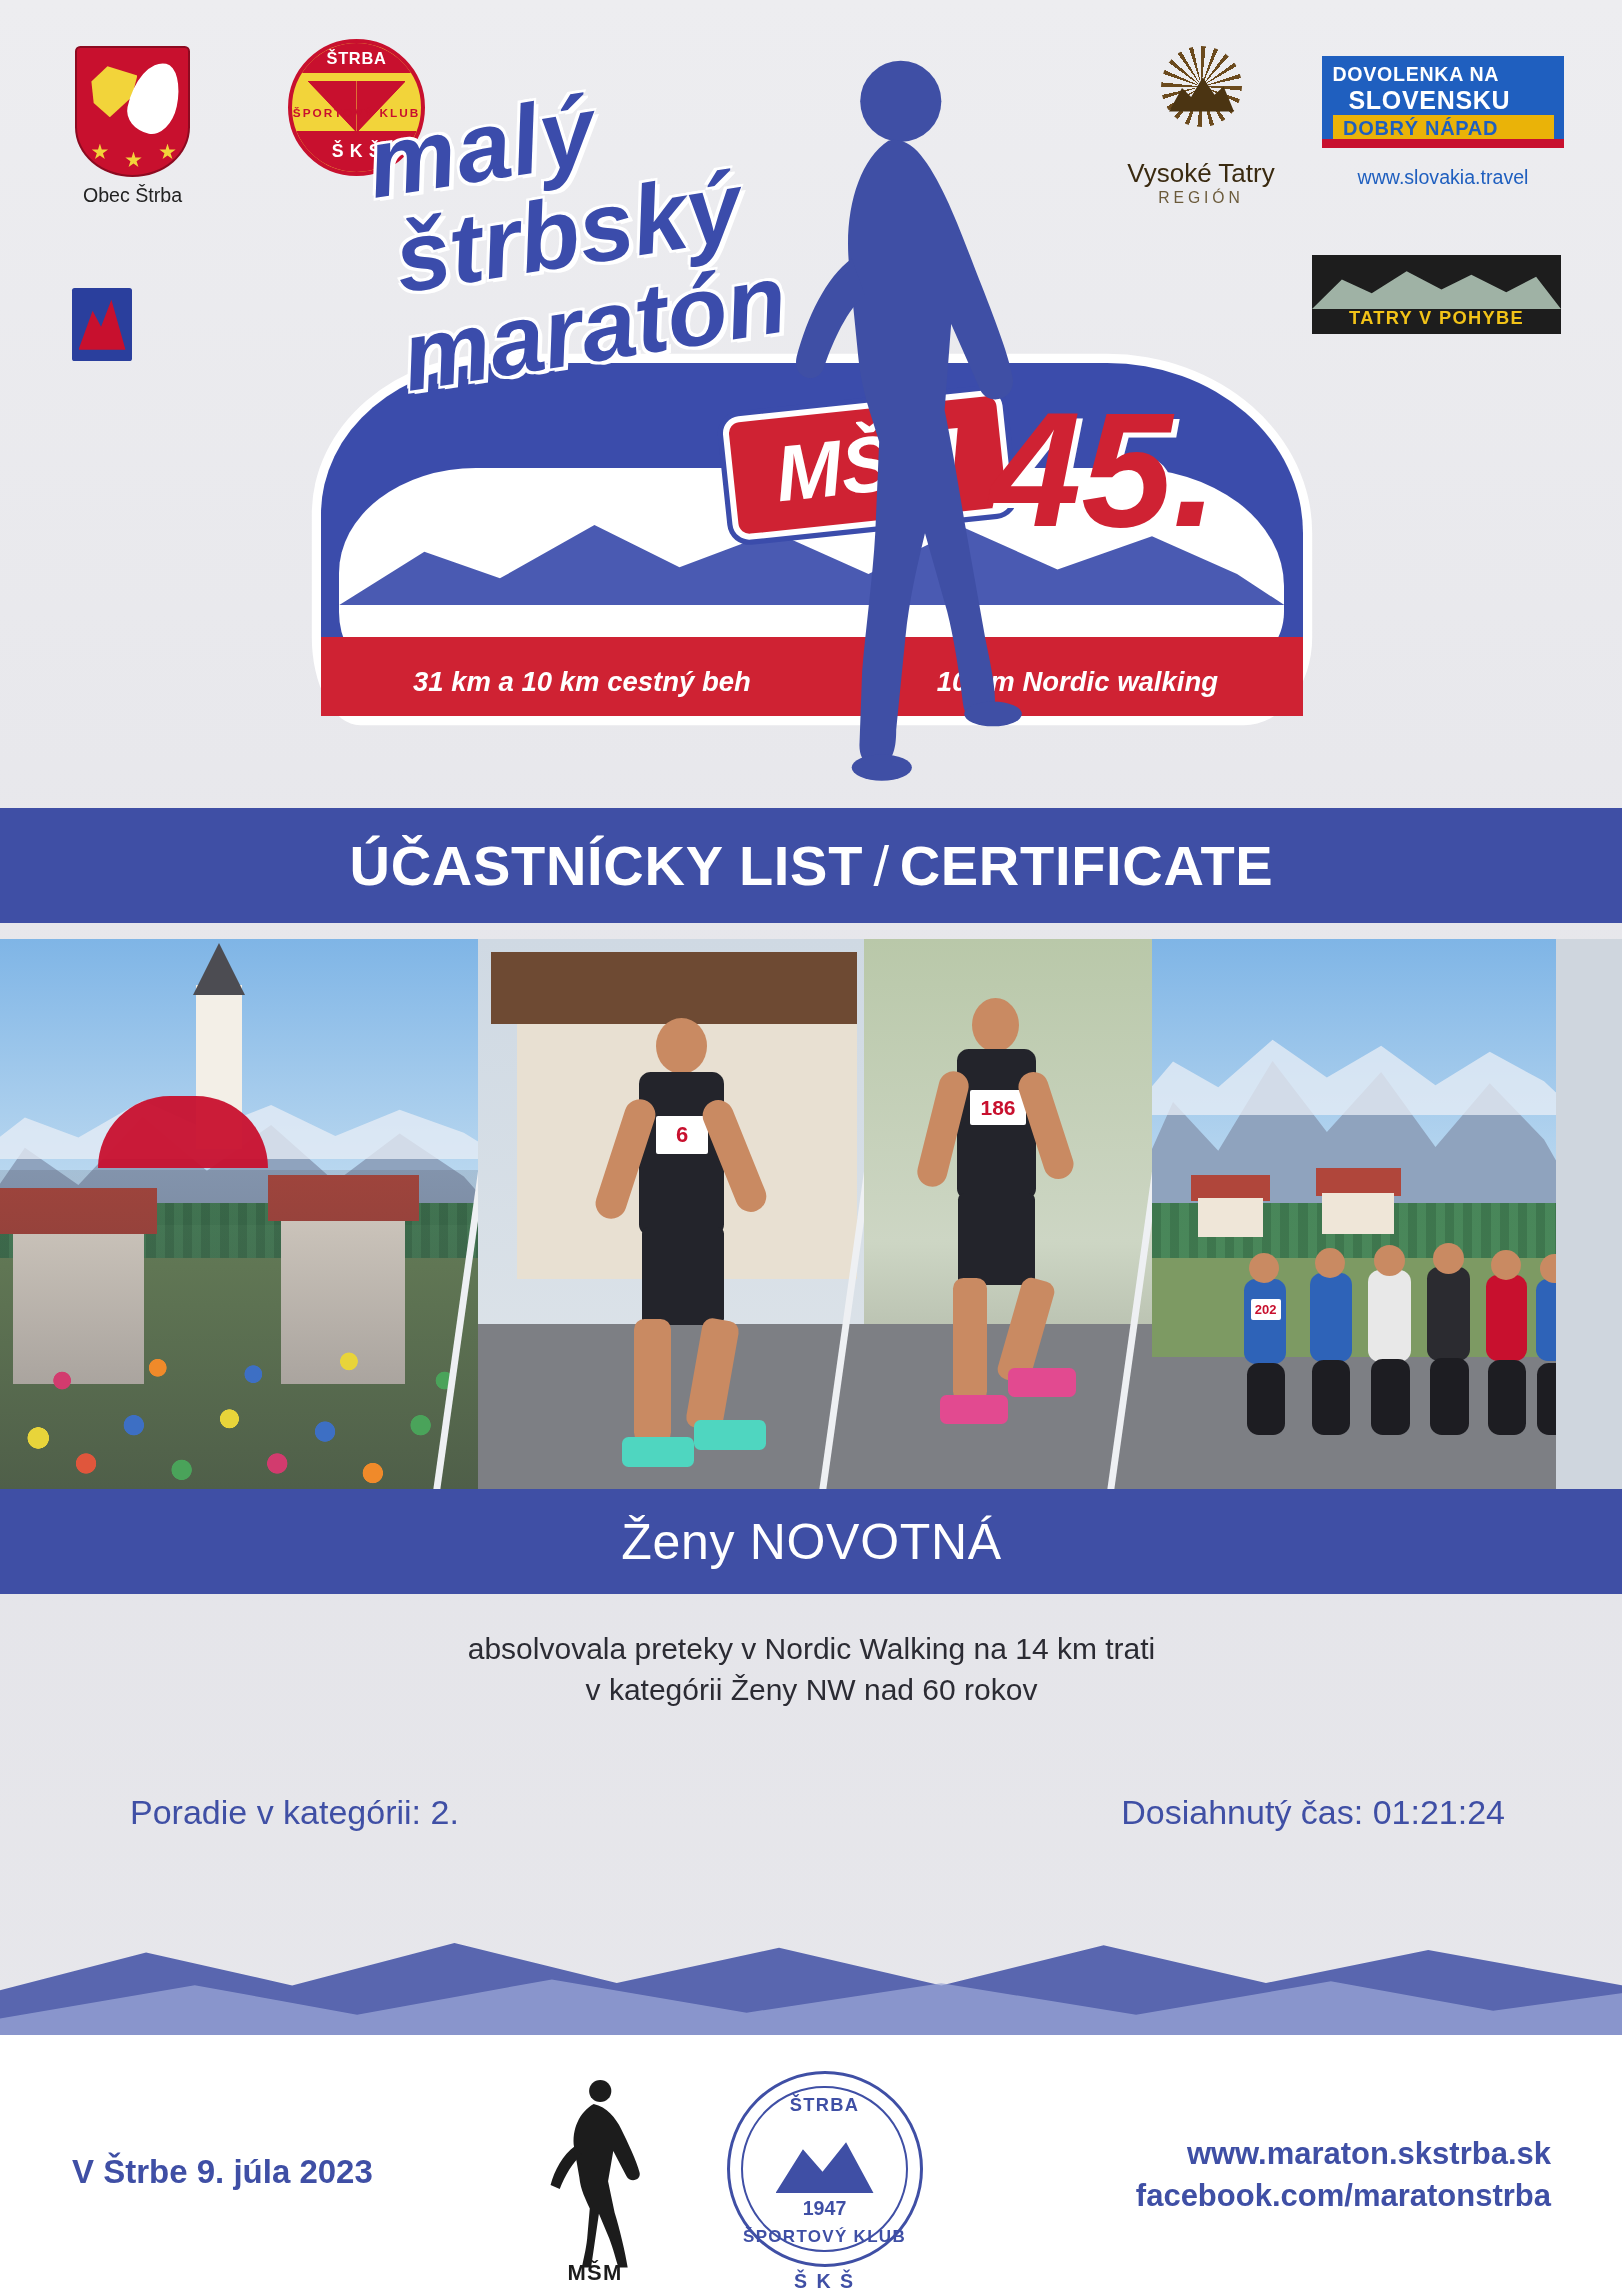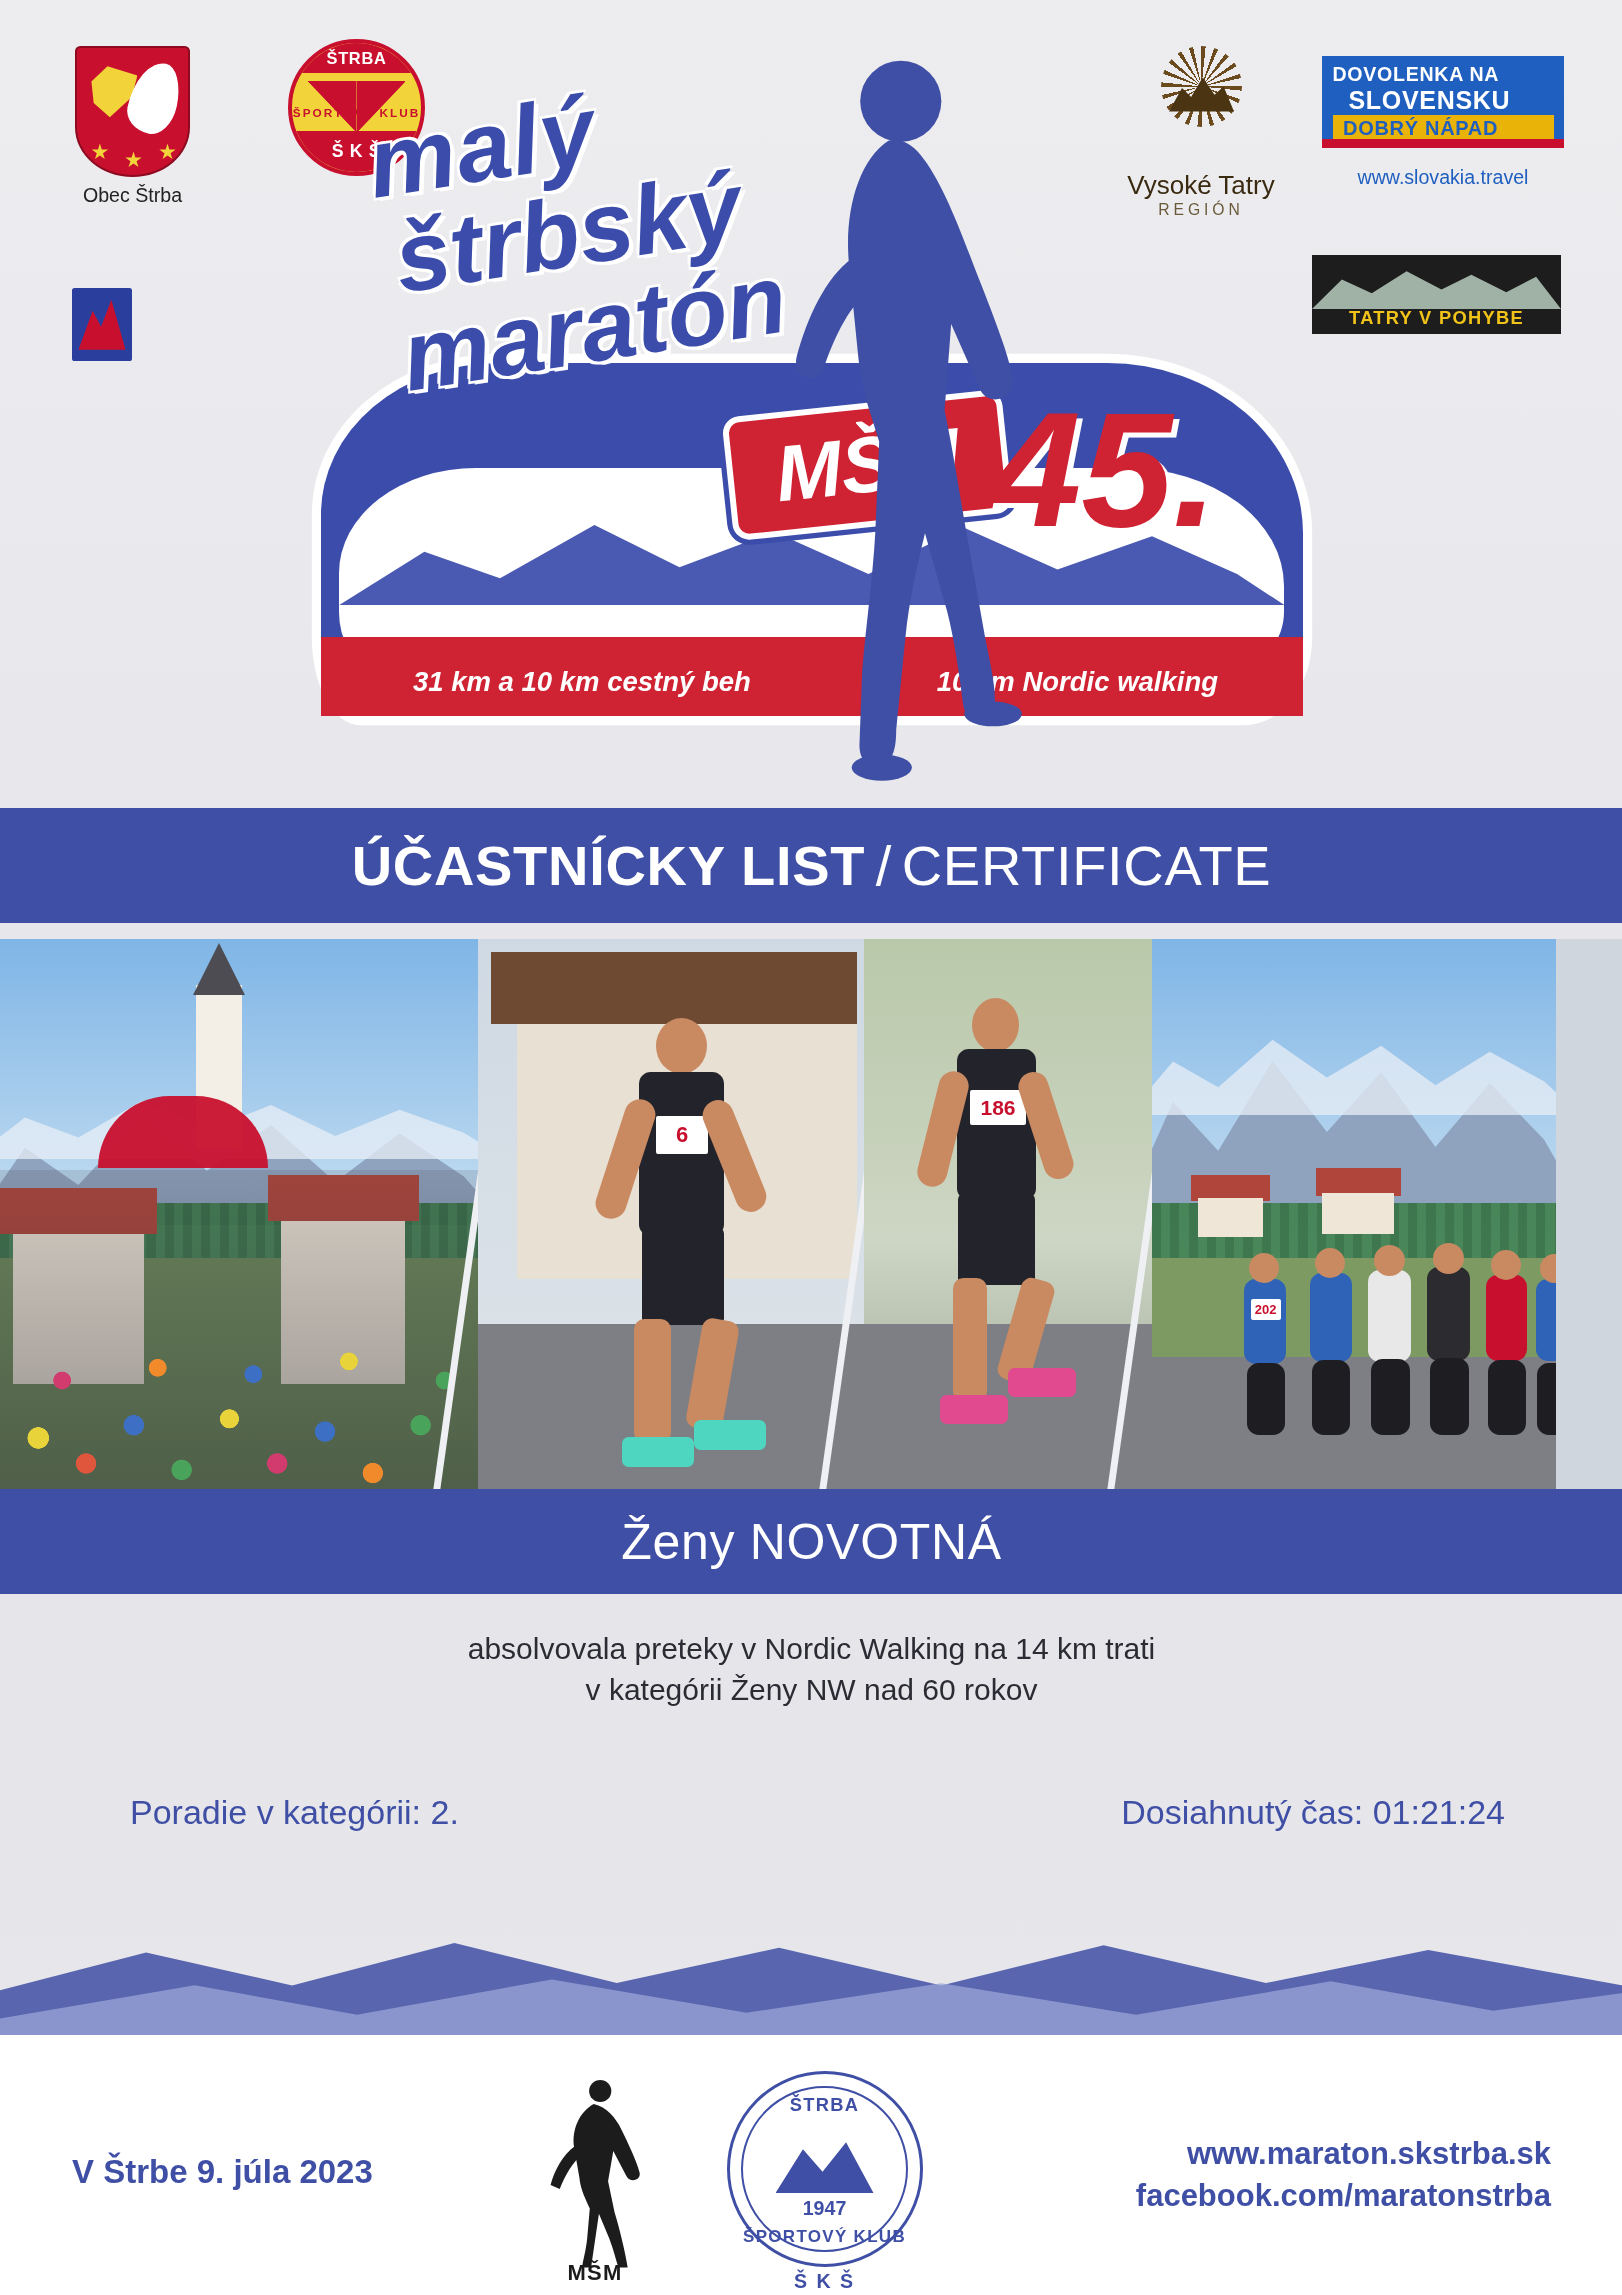--- a/index.html
+++ b/index.html
@@ -158,21 +158,21 @@
                      #6b4a1d 306deg 312deg, transparent 312deg 324deg,
                      #6b4a1d 324deg 330deg, transparent 330deg 342deg,
                      #6b4a1d 342deg 348deg, transparent 348deg 360deg);
     border-radius: 50%;
   }
   .vysoke-badge .peaks {
     position: absolute; left: 30px; top: 27.5px; width: 65px; height: 38px;
     background: #4b3412;
     clip-path: polygon(0% 100%, 20% 38%, 34% 62%, 52% 10%, 70% 56%, 84% 34%, 100% 100%);
   }
-  .vysoke .name { font-size: 26px; color: #3a2a10; margin-top: 13px; }
+  .vysoke .name { font-size: 26px; color: #3a2a10; margin-top: 1px; }
   .vysoke .region { font-size: 15.7px; color: #6b5a3a; letter-spacing: 3.9px; }
 
   
   .slovakia { right: 59px; top: 56px; width: 242px; }
   .slovakia .blue {
     background: #1f5fbf; padding: 6.5px 10.5px 3.9px 10.5px; position: relative;
   }
   .slovakia .blue .t1 { color: #fff; font-size: 19.6px; font-weight: bold; letter-spacing: 0.7px; }
   .slovakia .blue .t2 { color: #fff; font-size: 25px; font-weight: bold; letter-spacing: 0.7px; margin-left: 16px; }
   .slovakia .yellowband {
@@ -269,21 +269,21 @@
   }
 
   
   .titlebar {
     position: absolute; left: 0; right: 0; top: 808px; height: 115px;
     background: #3f4fa5;
     display: flex; align-items: center; justify-content: center;
   }
   .titlebar .t1 { color: #fff; font-size: 56px; font-weight: bold; letter-spacing: 0.7px; }
   .titlebar .sep { color: #fff; font-size: 56px; margin: 0 10.5px; }
-  .titlebar .t2 { color: #fff; font-size: 56px; font-weight: 400; letter-spacing: 0.7px; }
+  .titlebar .t2 { color: #fff; font-size: 56px; font-weight: 700; letter-spacing: 0.7px; }
 
   
   .photos {
     position: absolute; left: 0; right: 0; top: 939px; height: 550px;
     display: flex; overflow: hidden; background: #cfd6de;
   }
   .photo { position: relative; overflow: hidden; }
   .p1 { width: 478px; }
   .p2 { width: 386px; }
   .p3 { width: 288px; }

